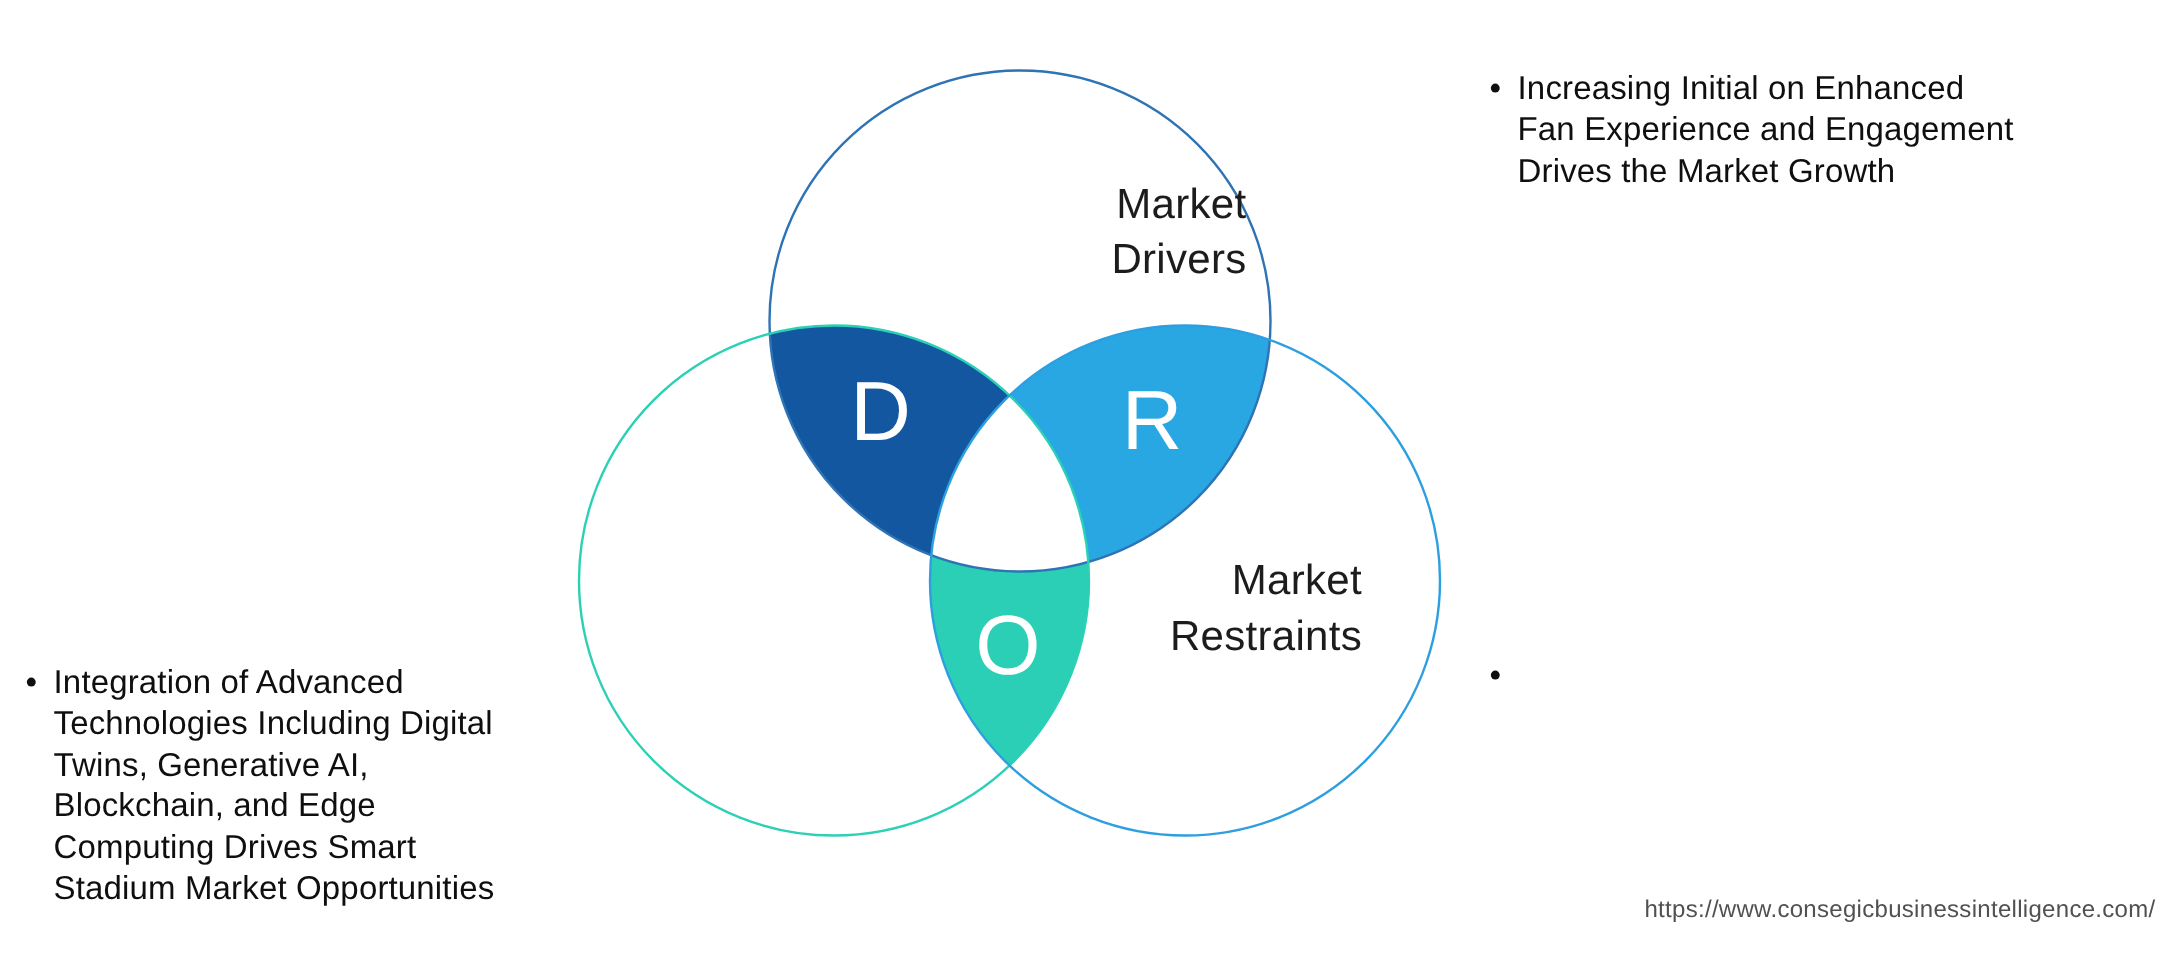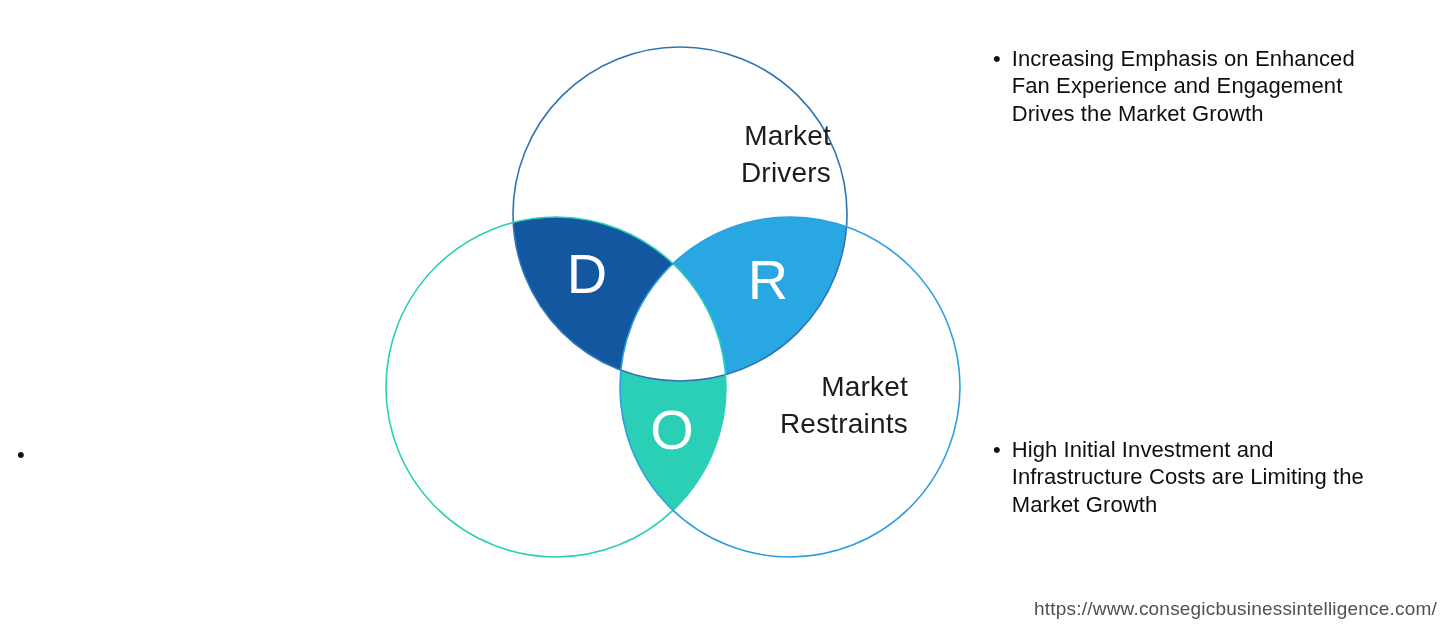--- a/index.html
+++ b/index.html
@@ -62,21 +62,21 @@
     white-space: pre-line;
     letter-spacing: 0.1px;
   }
   .bullet-item.top-right    { left: 993px; top: 45px;  width: 430px; }
   .bullet-item.bottom-right { left: 993px; top: 436px; width: 440px; }
   .bullet-item.bottom-left  { left: 17px;  top: 441px; width: 370px; }
   .site-url {
     position: absolute;
     right: 16px;
     top: 598px;
-    font-size: 19px;
+    font-size: 16px;
     letter-spacing: 0.2px;
     color: #515154;
     text-decoration: none;
   }
 </style>
 </head>
 <body>
 
 <div class="canvas">
 
@@ -121,31 +121,34 @@
 Restraints</div>
 
   <div class="venn-letter d">D</div>
 
   <div class="venn-letter r">R</div>
 
   <div class="venn-letter o">O</div>
 
   <div class="bullet-item top-right">
     <span class="marker">•</span>
-    <span class="text">Increasing Emphasis on Enhanced
+    <span class="text">Increasing Initial on Enhanced
 Fan Experience and Engagement
 Drives the Market Growth</span>
   </div>
 
   <div class="bullet-item bottom-left">
     <span class="marker">•</span>
+    <span class="text">Integration of Advanced
+Technologies Including Digital
+Twins, Generative AI,
+Blockchain, and Edge
+Computing Drives Smart
+Stadium Market Opportunities</span>
   </div>
 
   <div class="bullet-item bottom-right">
     <span class="marker">•</span>
-    <span class="text">High Initial Investment and
-Infrastructure Costs are Limiting the
-Market Growth</span>
   </div>
 
   <a class="site-url" href="#">https://www.consegicbusinessintelligence.com/</a>
 
 </div>
 
 </body></html>

